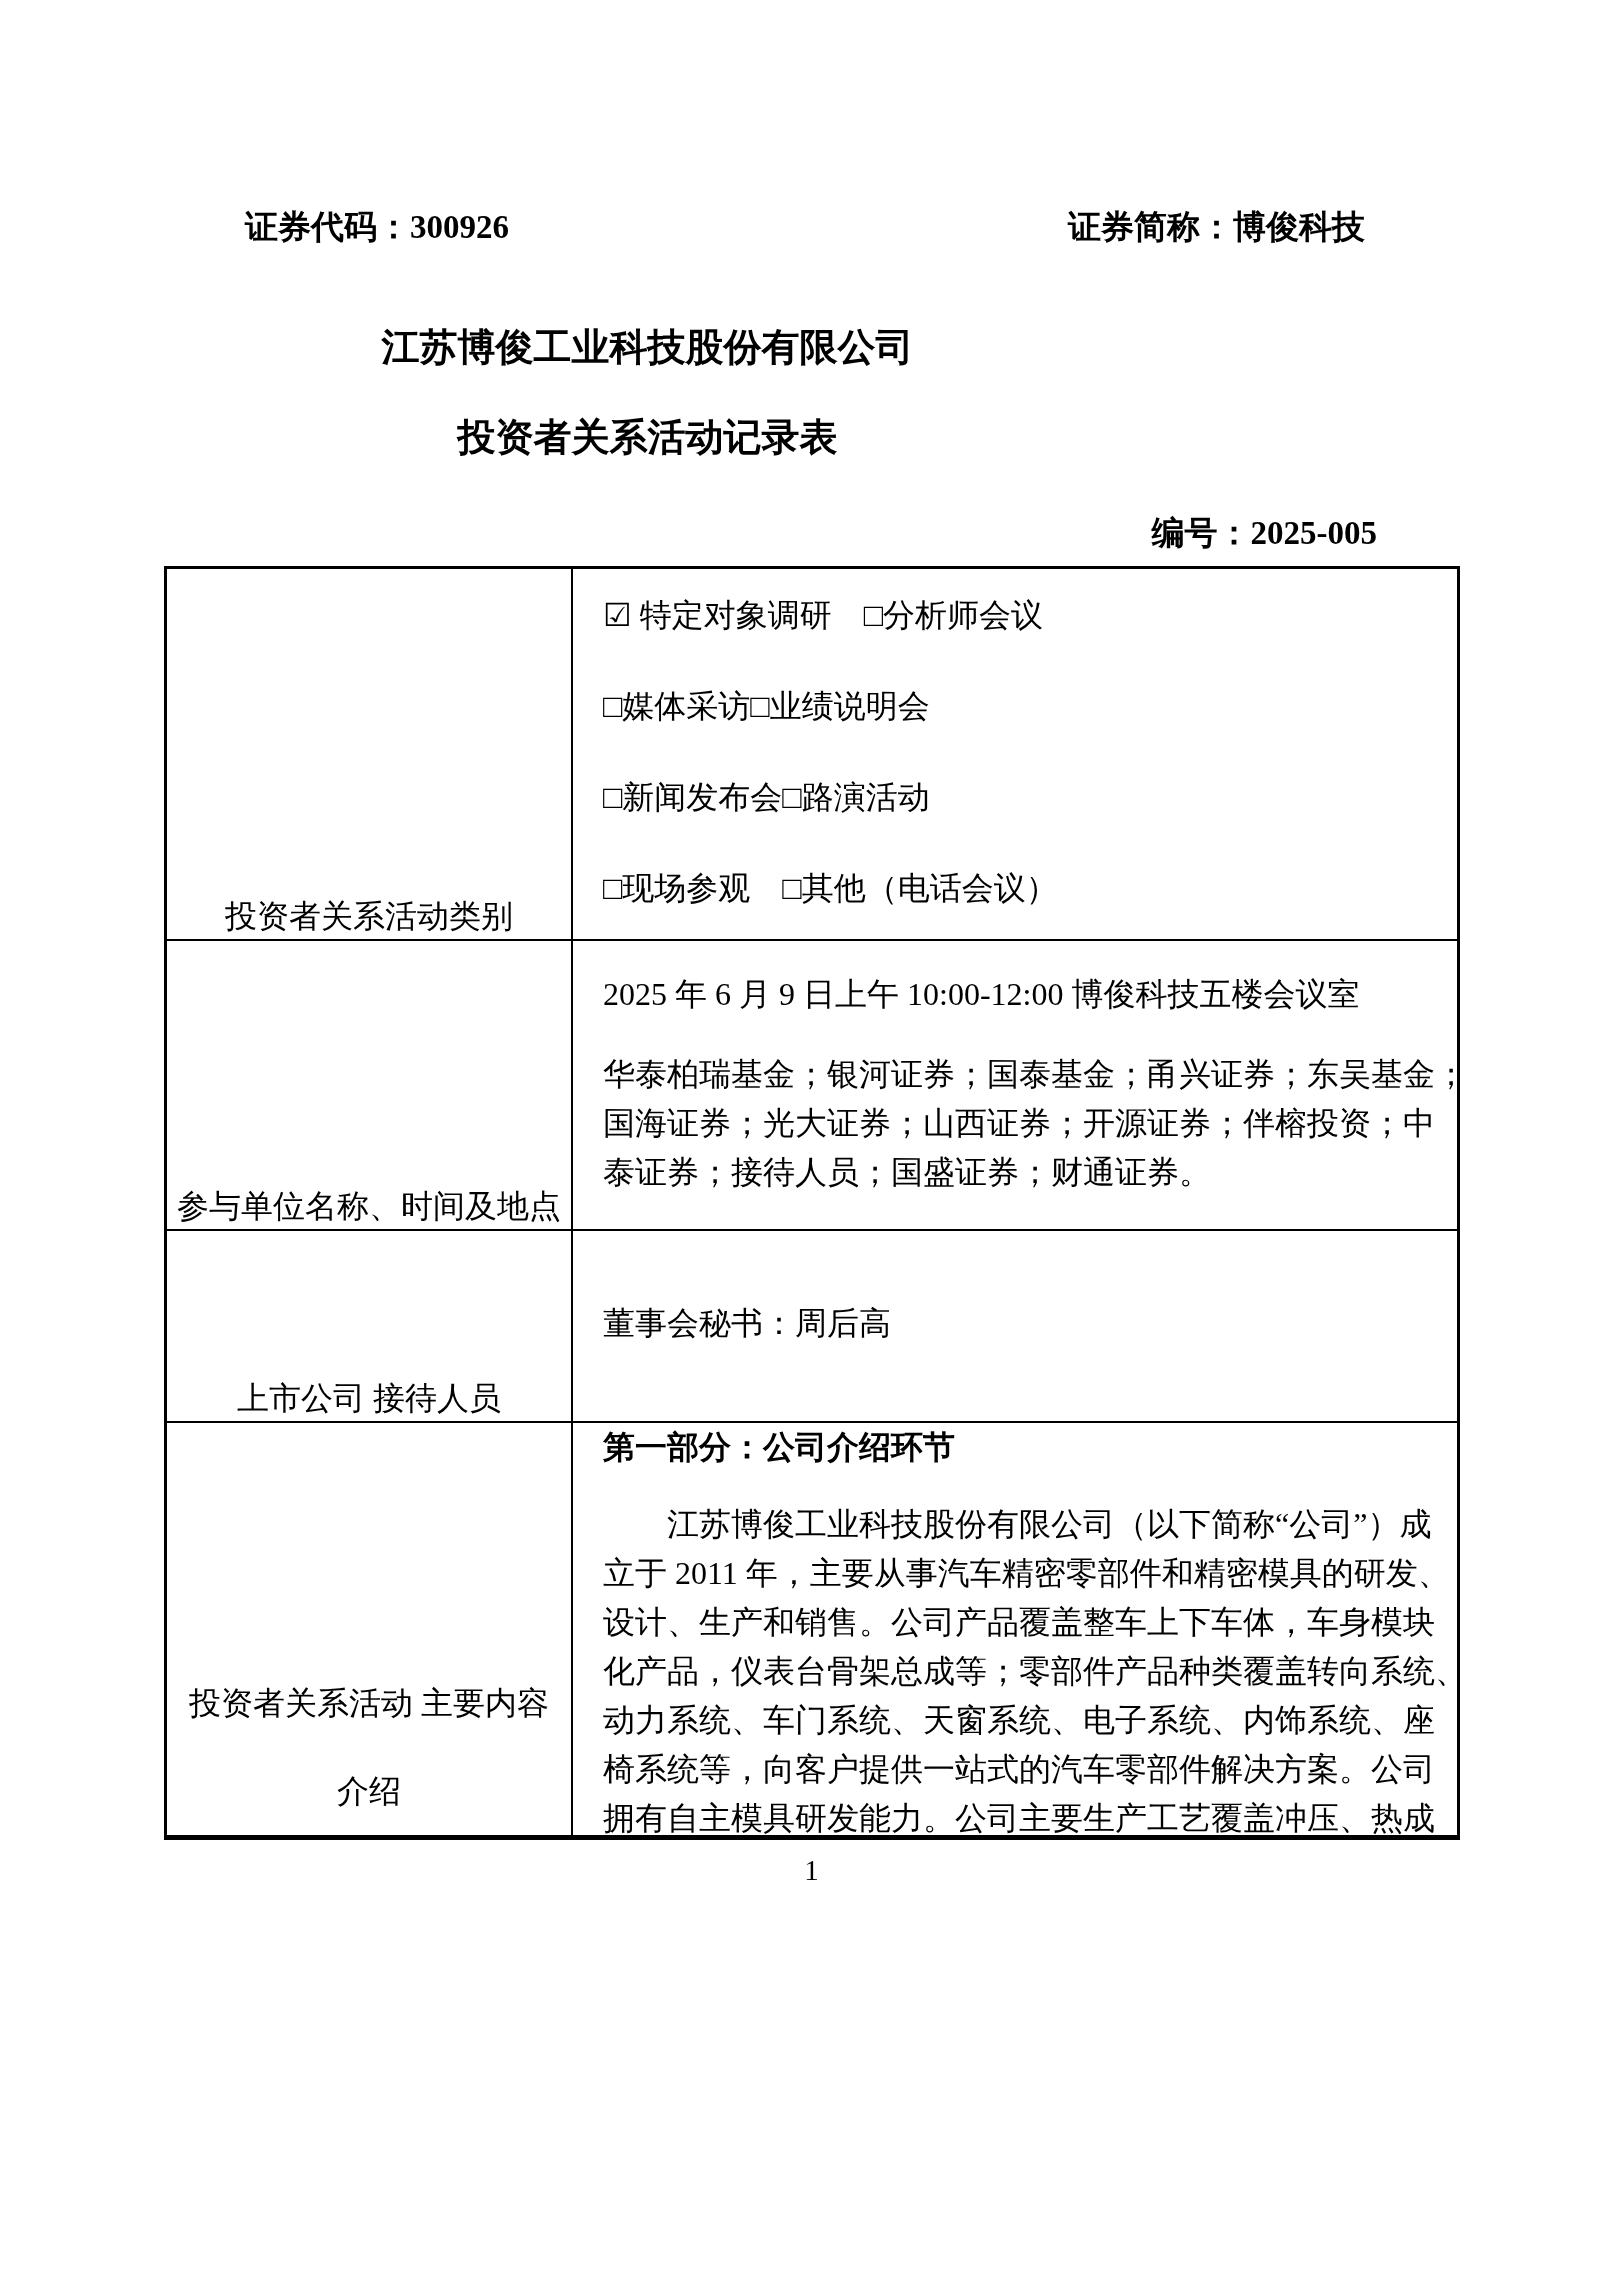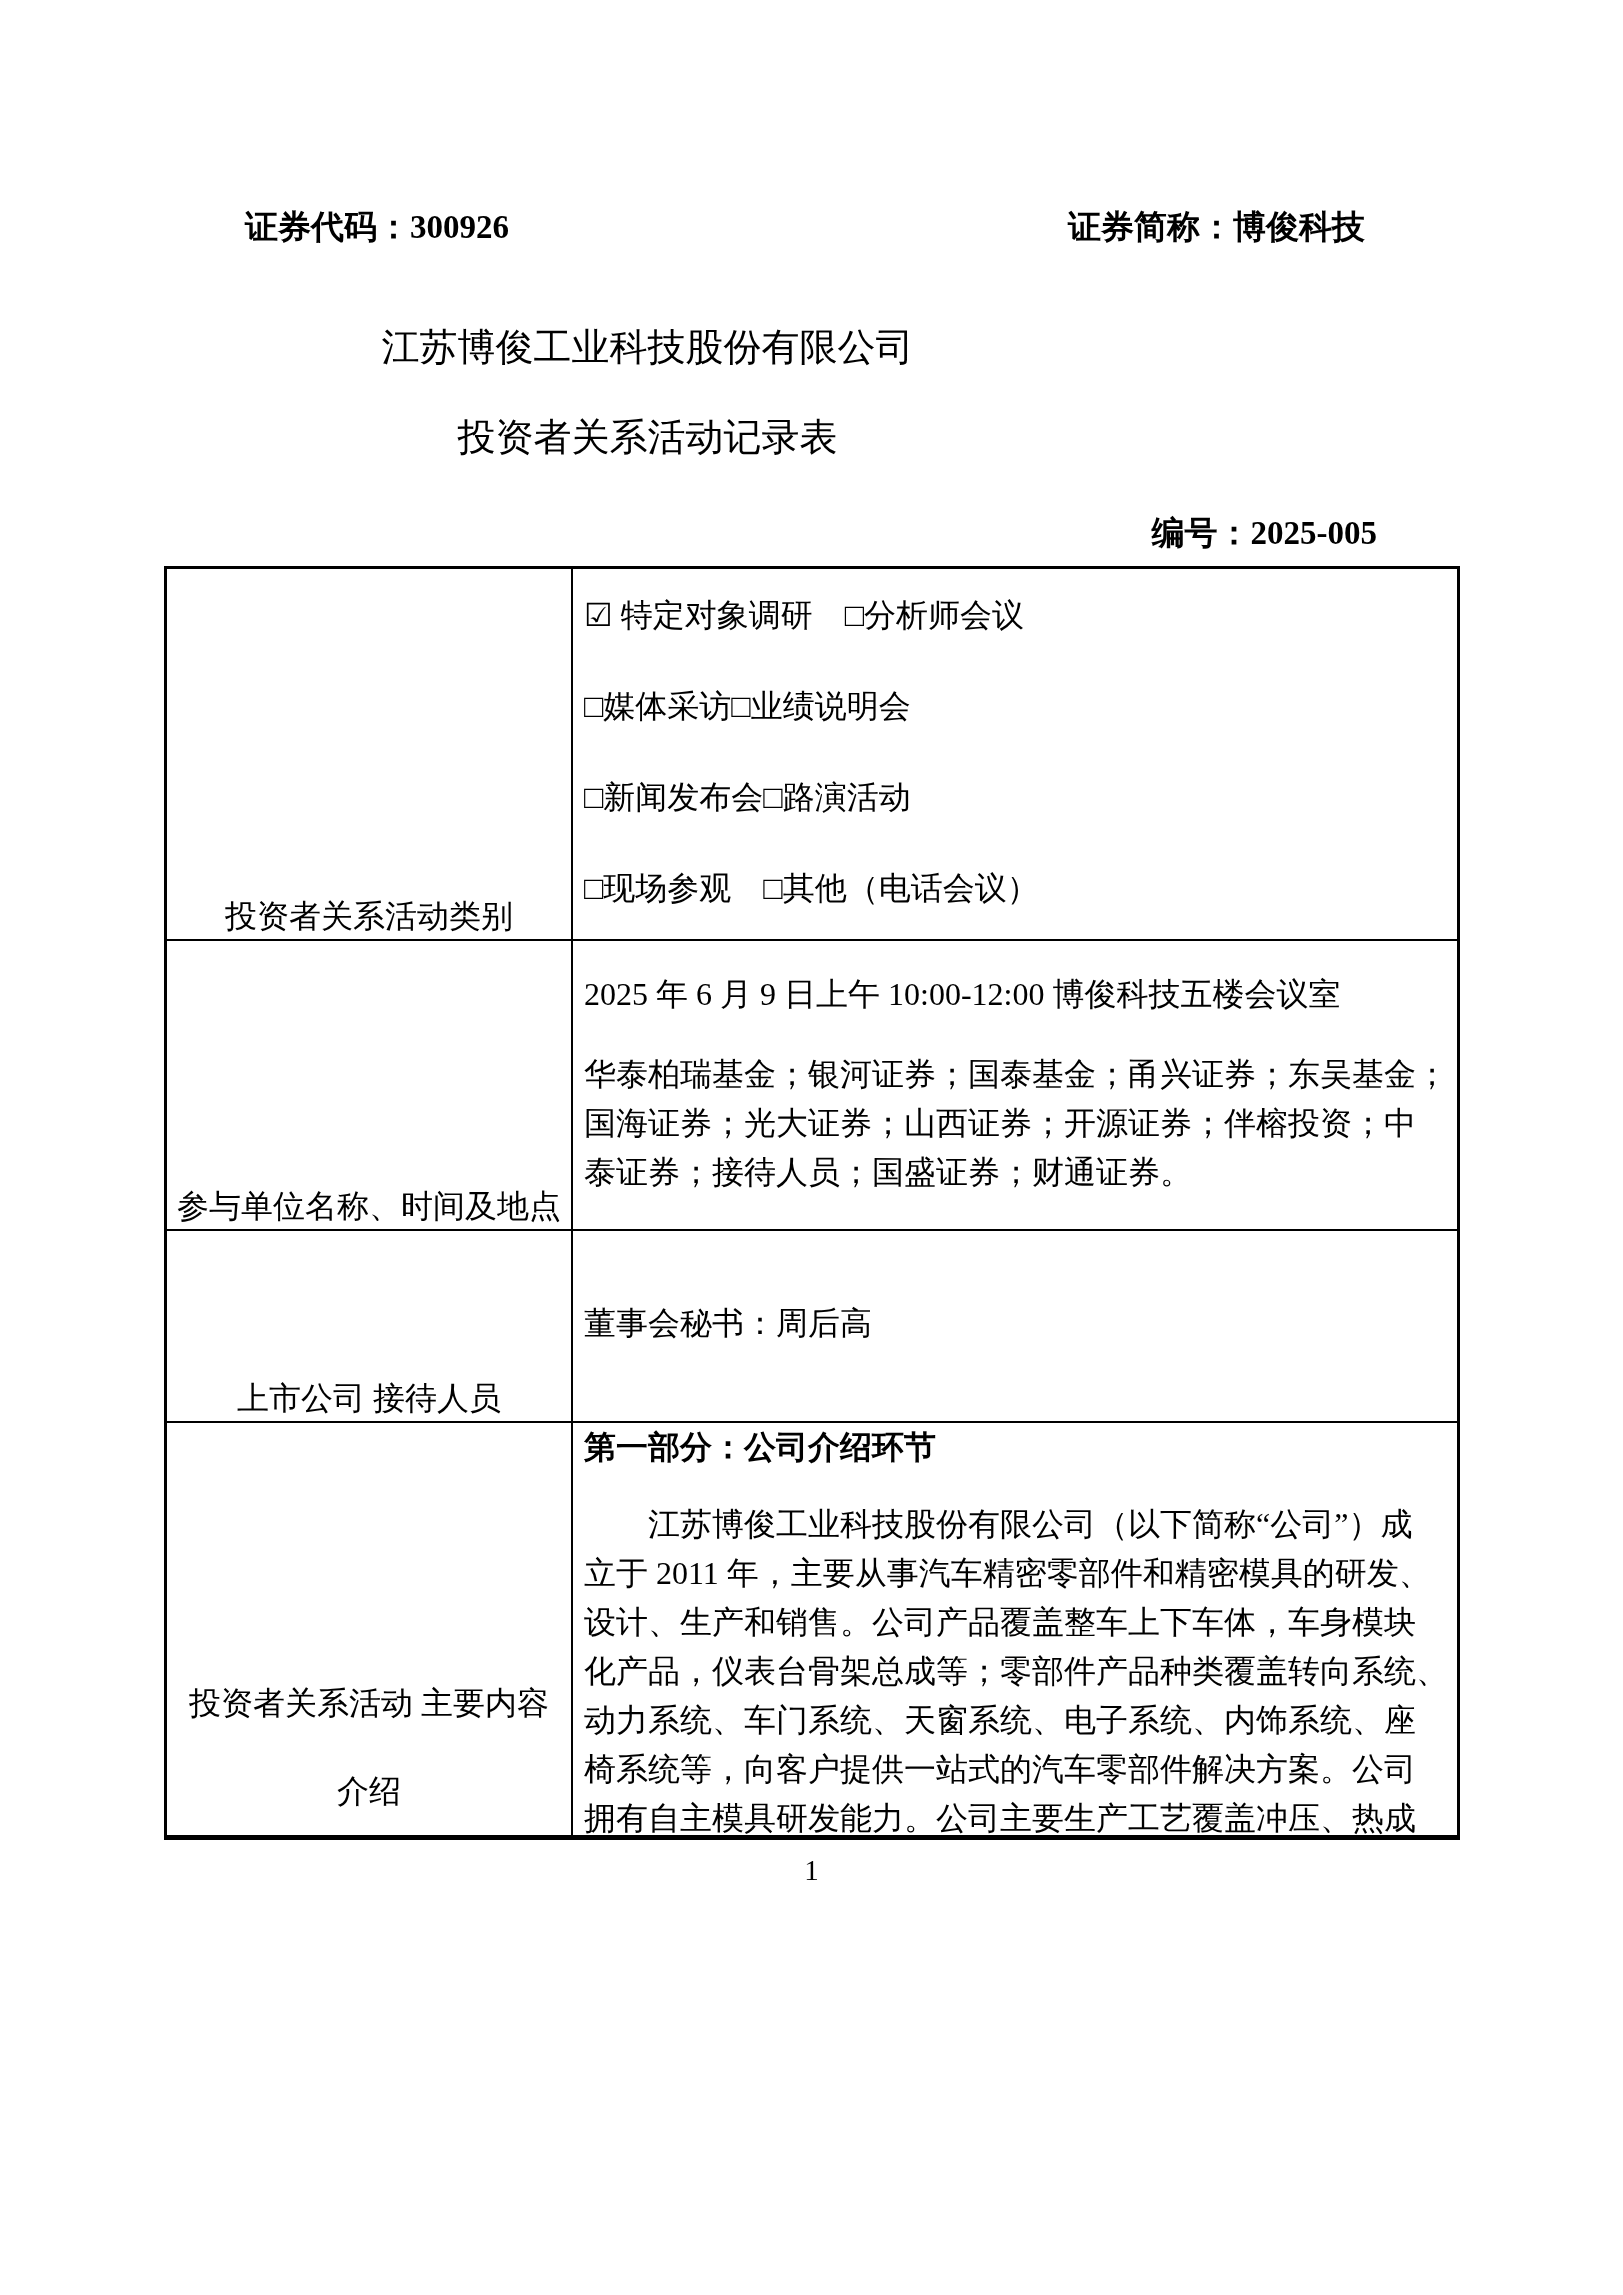--- a/index.html
+++ b/index.html
@@ -21,21 +21,21 @@
     white-space: nowrap;
   }
   #stock-code { left: 245px; top: 211px; }
   #stock-abbr { left: 1068px; top: 211px; }
 
   .title-line {
     position: absolute;
     left: 0;
     width: 1295px;
     text-align: center;
-    font-weight: normal;
+    font-weight: bold;
     font-size: 38px;
     line-height: 38px;
     white-space: nowrap;
   }
   #company-name { top: 328px; }
   #doc-title    { top: 418px; }
 
   #doc-no {
     position: absolute;
     top: 517px;
@@ -73,21 +73,21 @@
   .label-cell {
     display: flex;
     flex-direction: column;
     align-items: center;
     justify-content: flex-end;
     text-align: center;
   }
   .label-cell .lbl-line { line-height: 46px; white-space: nowrap; }
   .label-cell .lbl-line.wide { line-height: 88px; }
 
-  .content-cell { padding-left: 11px; padding-right: 5.2px; }
+  .content-cell { padding-left: 30px; padding-right: 5.2px; }
 
   
   .opts { padding-top: 0.7px; }
   .opt  { height: 91px; line-height: 91px; white-space: nowrap; }
 
   
   .participants { padding-top: 29.4px; }
   .participants .date-line { line-height: 49px; margin: 0 0 31px 0; white-space: nowrap; }
   .participants .inst-line { line-height: 49px; white-space: nowrap; }
 

